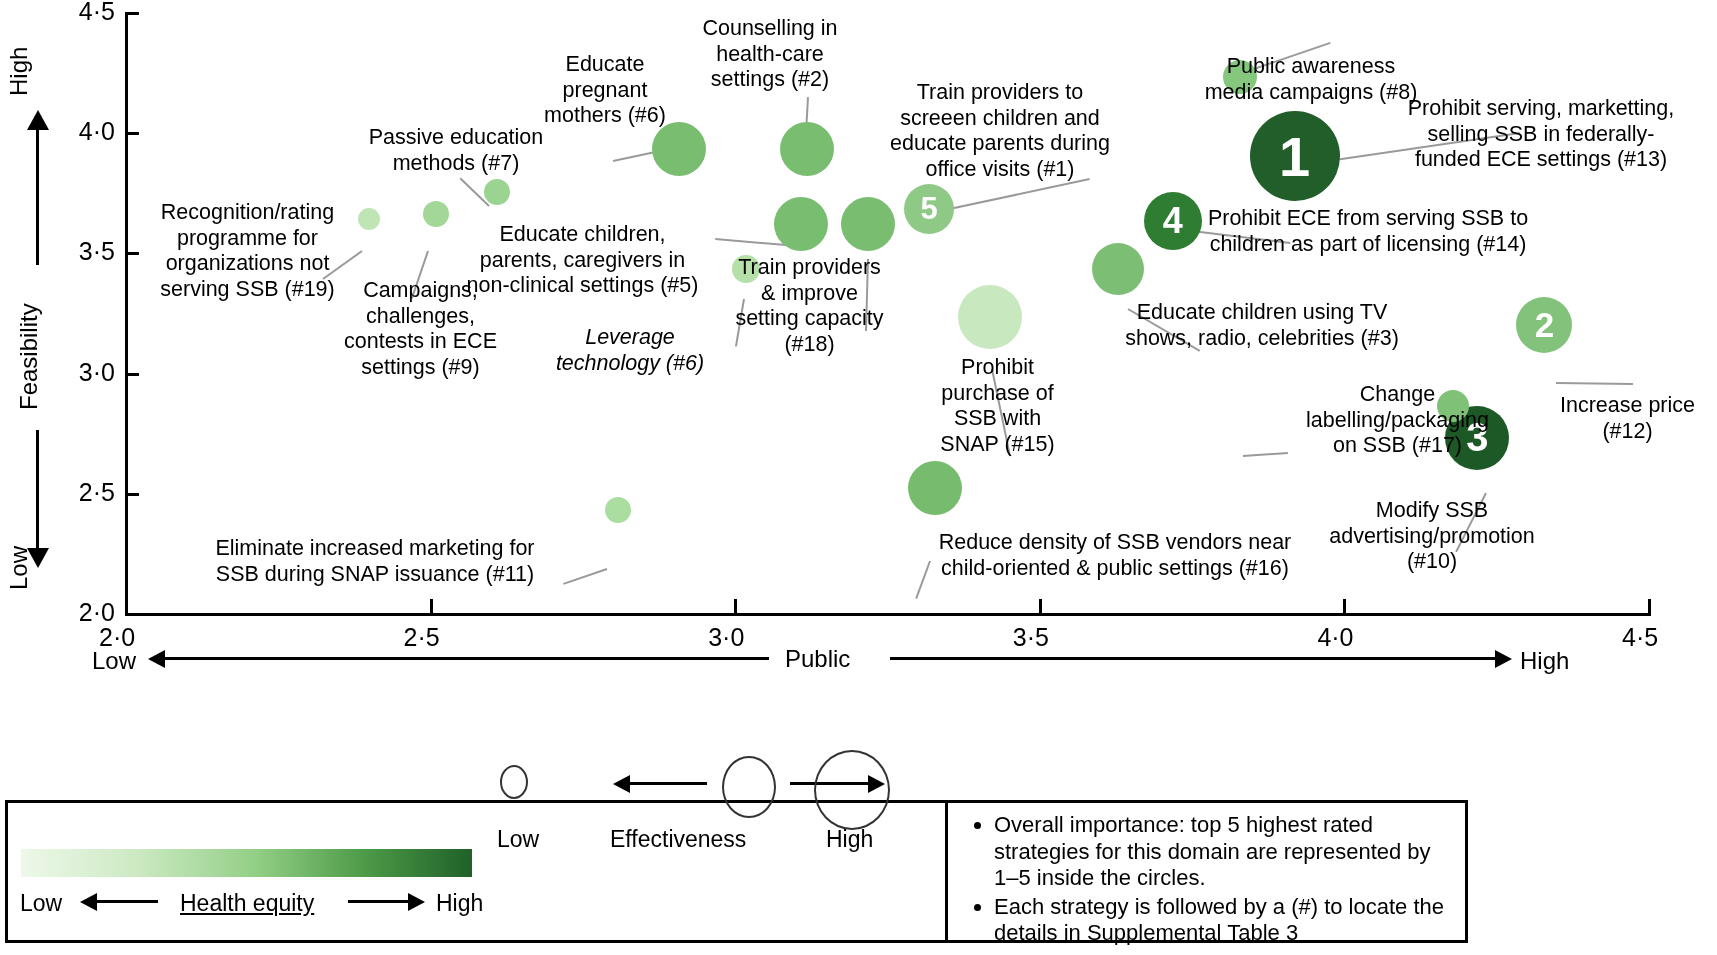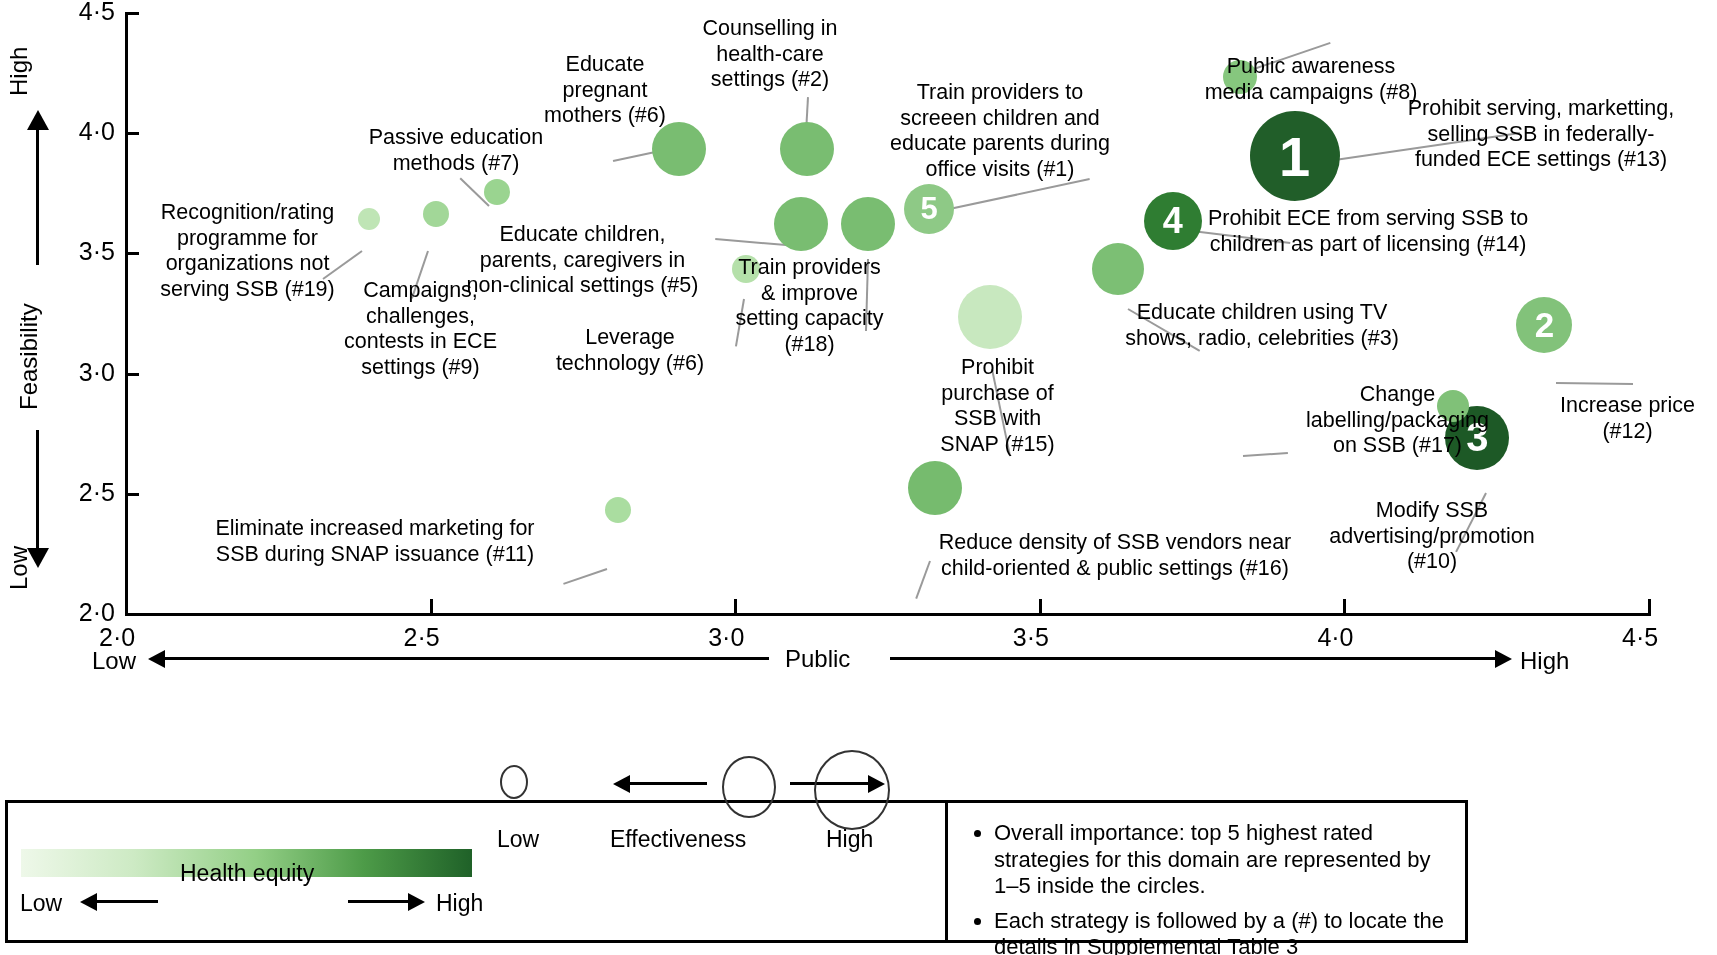--- a/index.html
+++ b/index.html
@@ -39,21 +39,21 @@
 
   #gradbar{position:absolute;left:21px;top:849px;width:451px;height:28px;
            background:linear-gradient(to right,#eef8e9 0%,#cdeac4 22%,#93cf86 50%,#4a9a४7 75%,#236b2a 100%);}
   .leg-txt{position:absolute;font-size:23px;white-space:nowrap;}
 
   .ocircle{position:absolute;border:2.5px solid #333;border-radius:50%;box-sizing:border-box;}
 
   #notes{position:absolute;left:968px;top:812px;width:492px;font-size:22px;line-height:26.5px;}
   #notes .nhead{margin:0 0 2px 0;}
   #notes ul{margin:0;padding-left:26px;list-style:disc;}
-  #notes li{margin-bottom:2px;margin-top:8px;}
+  #notes li{margin-bottom:2px;}
 </style>
 </head>
 <body>
 
 <div id="stage">
 
   <div id="plot">
 
     <div class="axis-line" style="left:125px;top:12px;width:3px;height:604px;"></div>
 
@@ -169,36 +169,36 @@
         <div class="note-label" style="left: 660px; top: 16px; width: 220px;">Counselling in
 health-care
 settings (#2)</div>
         <div class="note-label" style="left: 455px; top: 222px; width: 255px;">Educate children,
 parents, caregivers in
 non-clinical settings (#5)</div>
         <div class="note-label" style="left: 712px; top: 255px; width: 195px;">Train providers
 &amp; improve
 setting capacity
 (#18)</div>
-        <div class="note-label" style="left: 530px; top: 325px; width: 200px;">Leverage
+        <div class="note-label" style="left: 530px; top: 325px; width: 200px; font-style: italic;">Leverage
 technology (#6)</div>
         <div class="note-label" style="left: 1166px; top: 22px; width: 290px; margin-top: 32px;">Public awareness
 media campaigns (#8)</div>
         <div class="note-label" style="left: 1092px; top: 300px; width: 340px;">Educate children using TV
 shows, radio, celebrities (#3)</div>
         <div class="note-label" style="left: 1280px; top: 382px; width: 235px;">Change
 labelling/packaging
 on SSB (#17)</div>
         <div class="note-label" style="left: 915px; top: 355px; width: 165px;">Prohibit
 purchase of
 SSB with
 SNAP (#15)</div>
         <div class="note-label" style="left: 880px; top: 530px; width: 470px;">Reduce density of SSB vendors near
 child-oriented &amp; public settings (#16)</div>
-        <div class="note-label" style="left: 205px; top: 516px; width: 340px;">Eliminate increased marketing for
+        <div class="note-label" style="left: 205px; top: 536px; width: 340px;">Eliminate increased marketing for
 SSB during SNAP issuance (#11)</div>
         <div class="note-label" style="left: 130px; top: 200px; width: 235px;">Recognition/rating
 programme for
 organizations not
 serving SSB (#19)</div>
         <div class="note-label" style="left: 333px; top: 278px; width: 175px;">Campaigns,
 challenges,
 contests in ECE
 settings (#9)</div>
         <div class="note-label" style="left: 336px; top: 125px; width: 240px;">Passive education
@@ -217,21 +217,21 @@
   <div class="tick-label" style="left:1520px;top:648px;font-size:24px;">High</div>
 
   <div id="legend"></div>
   <div id="legend-divider"></div>
 
   <div id="gradbar" style="background: linear-gradient(to right, rgb(238, 248, 233) 0%, rgb(205, 234, 196) 25%, rgb(147, 207, 134) 52%, rgb(77, 155, 72) 76%, rgb(31, 97, 40) 100%);"></div>
 
   <div class="leg-txt" style="left:20px;top:890px;">Low</div>
   <div class="arrowhead ah-left" style="left:80px;top:893px;"></div>
   <div class="arrowline" style="left:96px;top:900px;width:62px;"></div>
-  <div class="leg-txt" style="left:180px;top:860px;">Health equity</div>
+  <div class="leg-txt" style="left:180px;top:890px;text-decoration:underline;">Health equity</div>
   <div class="arrowline" style="left:348px;top:900px;width:62px;"></div>
   <div class="arrowhead ah-right" style="left:408px;top:893px;"></div>
   <div class="leg-txt" style="left:436px;top:890px;">High</div>
 
   <div class="ocircle" style="left:500px;top:765px;width:28px;height:34px;"></div>
   <div class="arrowhead ah-left" style="left:613px;top:775px;"></div>
   <div class="arrowline" style="left:629px;top:782px;width:78px;"></div>
   <div class="ocircle" style="left:722px;top:756px;width:54px;height:62px;"></div>
   <div class="arrowline" style="left:790px;top:782px;width:78px;"></div>
   <div class="arrowhead ah-right" style="left:868px;top:775px;"></div>

